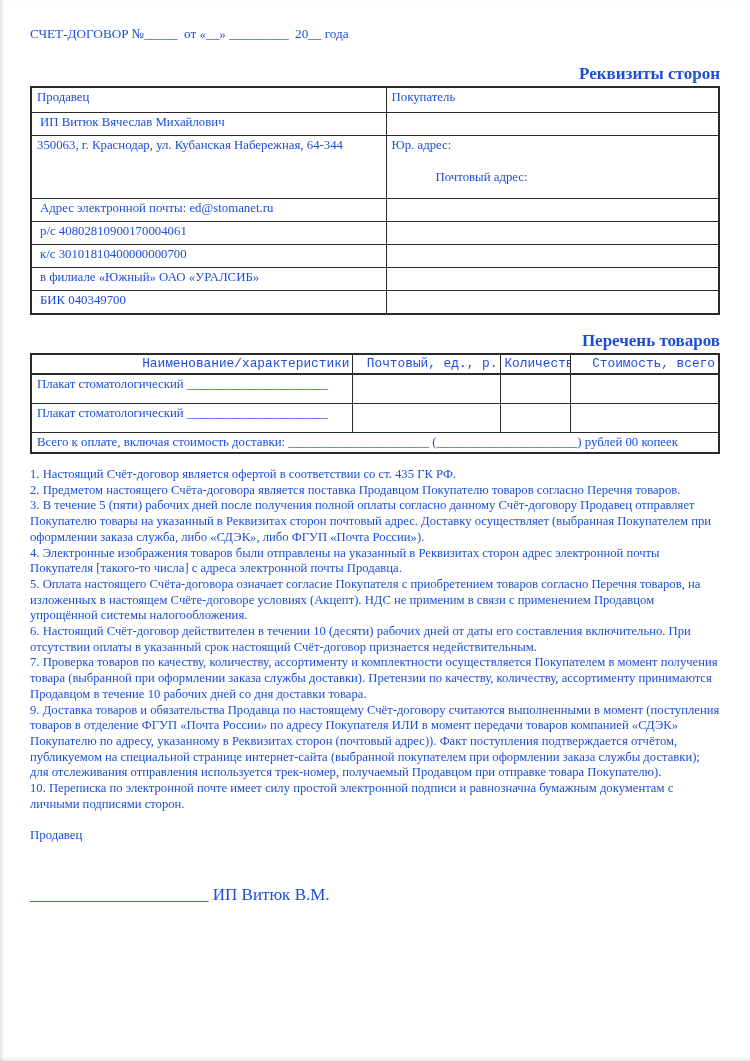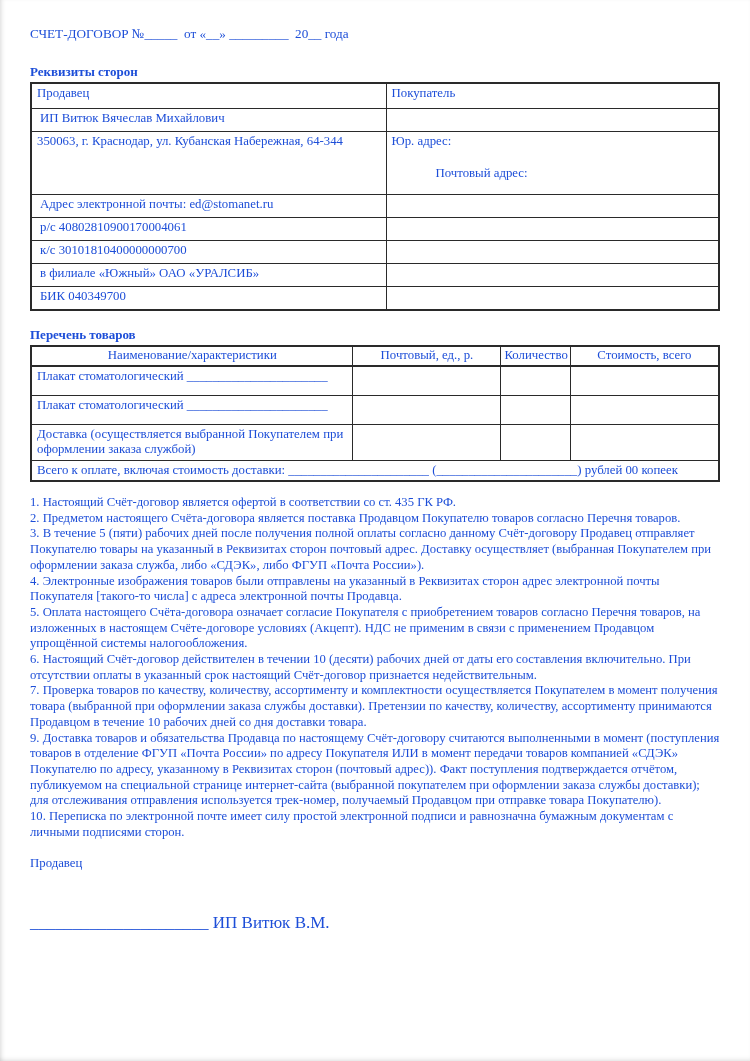--- a/index.html
+++ b/index.html
@@ -4,31 +4,31 @@
 <style>
   html,body{margin:0;padding:0;background:#ffffff;}
   .page{
     width:750px;height:1061px;background:#ffffff;box-sizing:border-box;
     padding:26px 30px 0 30px;position:relative;
     font-family:"Liberation Serif","DejaVu Serif",serif;color:#1d4ed8;
     box-shadow: inset 4px 0 5px -3px rgba(0,0,0,0.15), inset 0 -4px 5px -3px rgba(0,0,0,0.12);
     overflow:hidden;
   }
   .doc-title{font-size:13.2px;font-weight:normal;margin:0 0 22px 0;white-space:pre;}
-  .section-heading{text-align:left;font-weight:bold;font-size:13px;margin:0 0 2px 0;}
+  .section-heading{text-align:right;font-weight:bold;font-size:17px;margin:0 0 2px 0;}
   table{border-collapse:collapse;width:100%;table-layout:fixed;border:2px solid #2a2a2a;}
   td{border:1px solid #2a2a2a;padding:2px 5px;font-size:12.8px;vertical-align:top;
      overflow:hidden;line-height:15.5px;}
   .req-table{margin-bottom:16px;}
   .req-table .h-head td{height:20px;}
   .req-table .h-std td{height:18px;padding-left:8px;}
   .req-table .h-tall td{height:58px;}
   .gap-line{margin-top:16px;margin-left:44px;}
   .goods-table{margin-bottom:13px;}
-  .goods-table .g-head td{height:13px;text-align:center;border-bottom-width:2px;padding:1px 3px;}
+  .goods-table .g-head td{height:13px;text-align:right;border-bottom-width:2px;padding:1px 3px;font-family:Liberation Mono, monospace;}
   .goods-table .g-row td{height:24px;}
   .goods-table .g-row2 td{height:27px;}
   .goods-table .g-total td{height:15px;}
   .terms{font-size:12.65px;line-height:15.7px;}
   .terms p{margin:0;}
   .sig-label{font-size:12.8px;margin:16px 0 0 0;}
   .sig-line{font-size:17px;margin:42px 0 0 0;white-space:pre;}
 </style>
 </head>
 <body>
@@ -104,26 +104,20 @@
       <td></td>
       <td></td>
       <td></td>
     </tr>
     <tr class="g-row">
       <td>Плакат стоматологический ______________________</td>
       <td></td>
       <td></td>
       <td></td>
     </tr>
-    <tr class="g-row2">
-      <td>Доставка (осуществляется выбранной Покупателем при оформлении заказа службой)</td>
-      <td></td>
-      <td></td>
-      <td></td>
-    </tr>
     <tr class="g-total">
       <td colspan="4">Всего к оплате, включая стоимость доставки: ______________________  (______________________) рублей 00 копеек</td>
     </tr>
   </tbody>
     </table>
 
   <div class="terms">
     <p>1. Настоящий Счёт-договор является офертой в соответствии со ст. 435 ГК РФ.</p>
     <p>2. Предметом настоящего Счёта-договора является поставка Продавцом Покупателю товаров согласно Перечня товаров.</p>
     <p>3. В течение 5 (пяти) рабочих дней после получения полной оплаты согласно данному Счёт-договору Продавец отправляет Покупателю товары на указанный в Реквизитах сторон почтовый адрес. Доставку осуществляет (выбранная Покупателем при оформлении заказа служба, либо «СДЭК», либо ФГУП «Почта России»).</p>

